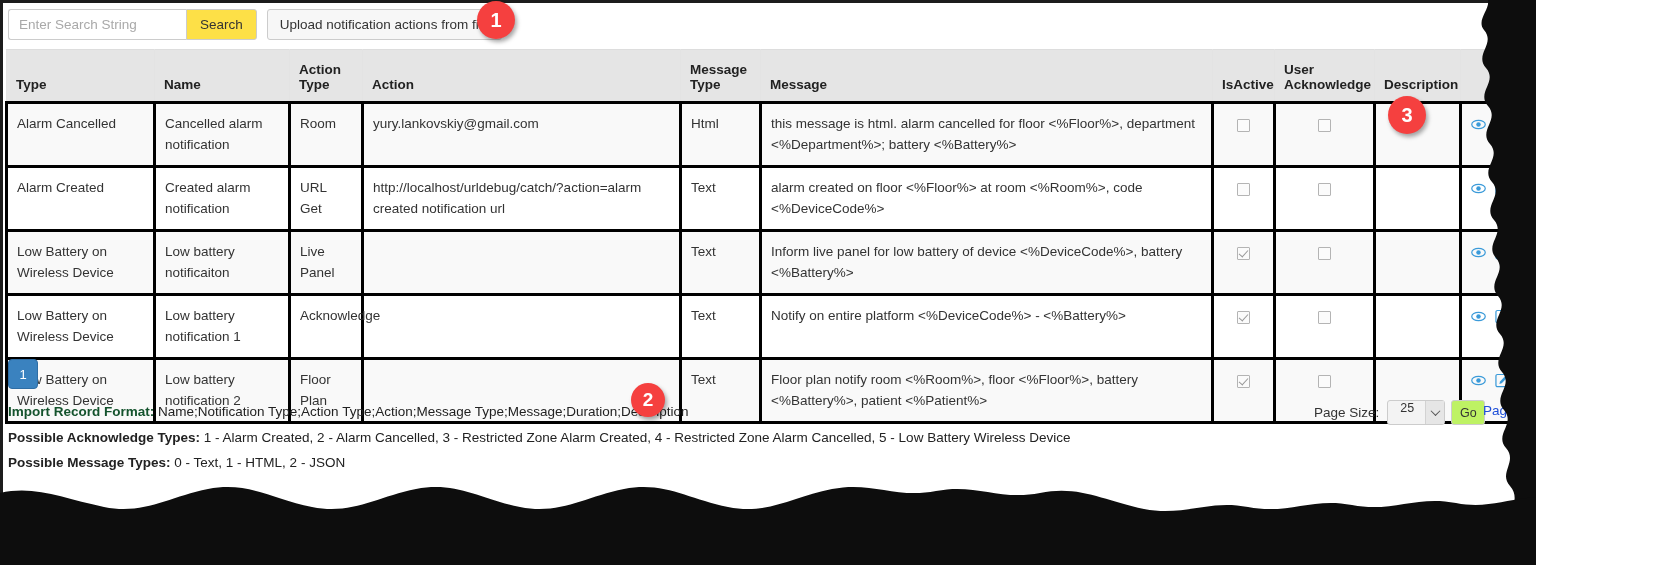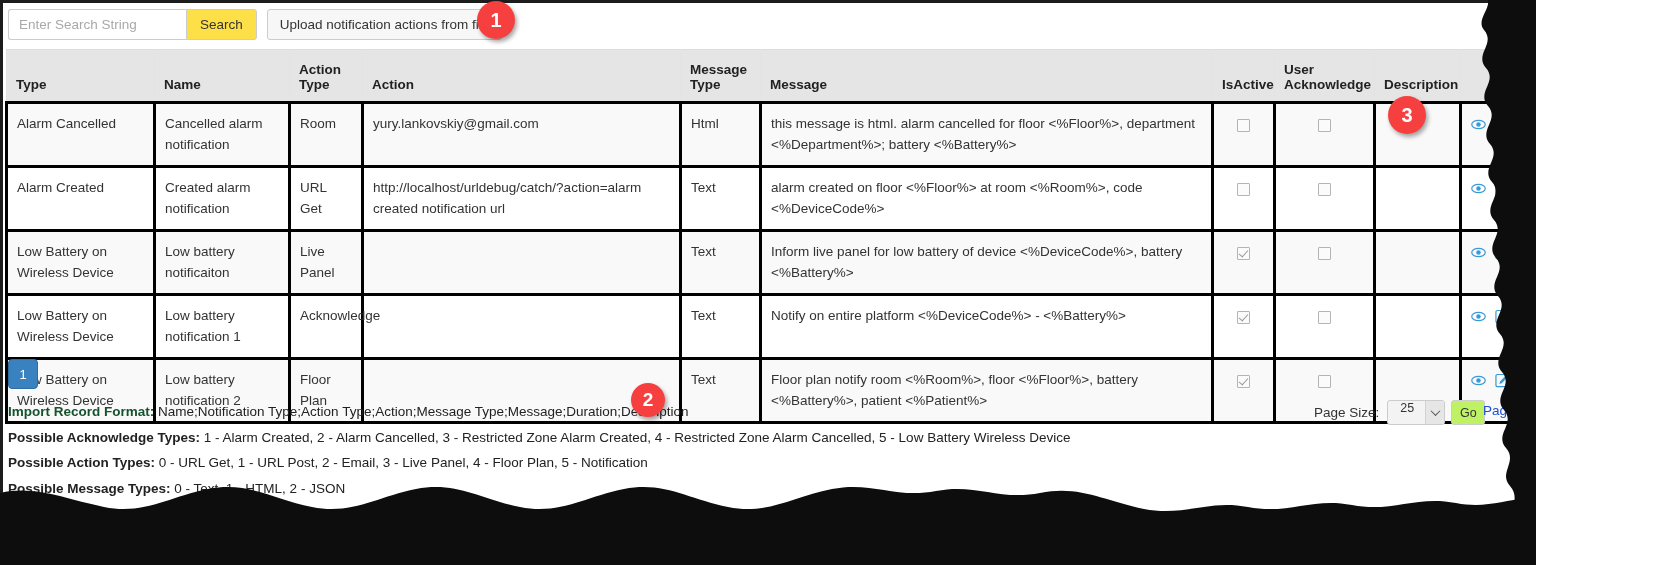--- a/index.html
+++ b/index.html
@@ -412,24 +412,20 @@
   <div class="legend">
     <div class="row">
       <span class="lbl link">Import Record Format:</span>
       <span class="val">Name;Notification Type;Action Type;Action;Message Type;Message;Duration;Description</span>
     </div>
     <div class="row">
       <span class="lbl">Possible Acknowledge Types:</span>
       <span class="val">1 - Alarm Created, 2 - Alarm Cancelled, 3 - Restricted Zone Alarm Created, 4 - Restricted Zone Alarm Cancelled, 5 - Low Battery Wireless Device</span>
     </div>
     <div class="row">
-      <span class="lbl">Possible Action Types:</span>
-      <span class="val">0 - URL Get, 1 - URL Post, 2 - Email, 3 - Live Panel, 4 - Floor Plan, 5 - Notification</span>
-    </div>
-    <div class="row">
       <span class="lbl">Possible Message Types:</span>
       <span class="val">0 - Text, 1 - HTML, 2 - JSON</span>
     </div>
   </div>
 
   <div class="pagesize">
     <span class="lab">Page Size:</span>
     <div class="sel">
       <span>25</span>
       <span class="arrowbox"></span>

